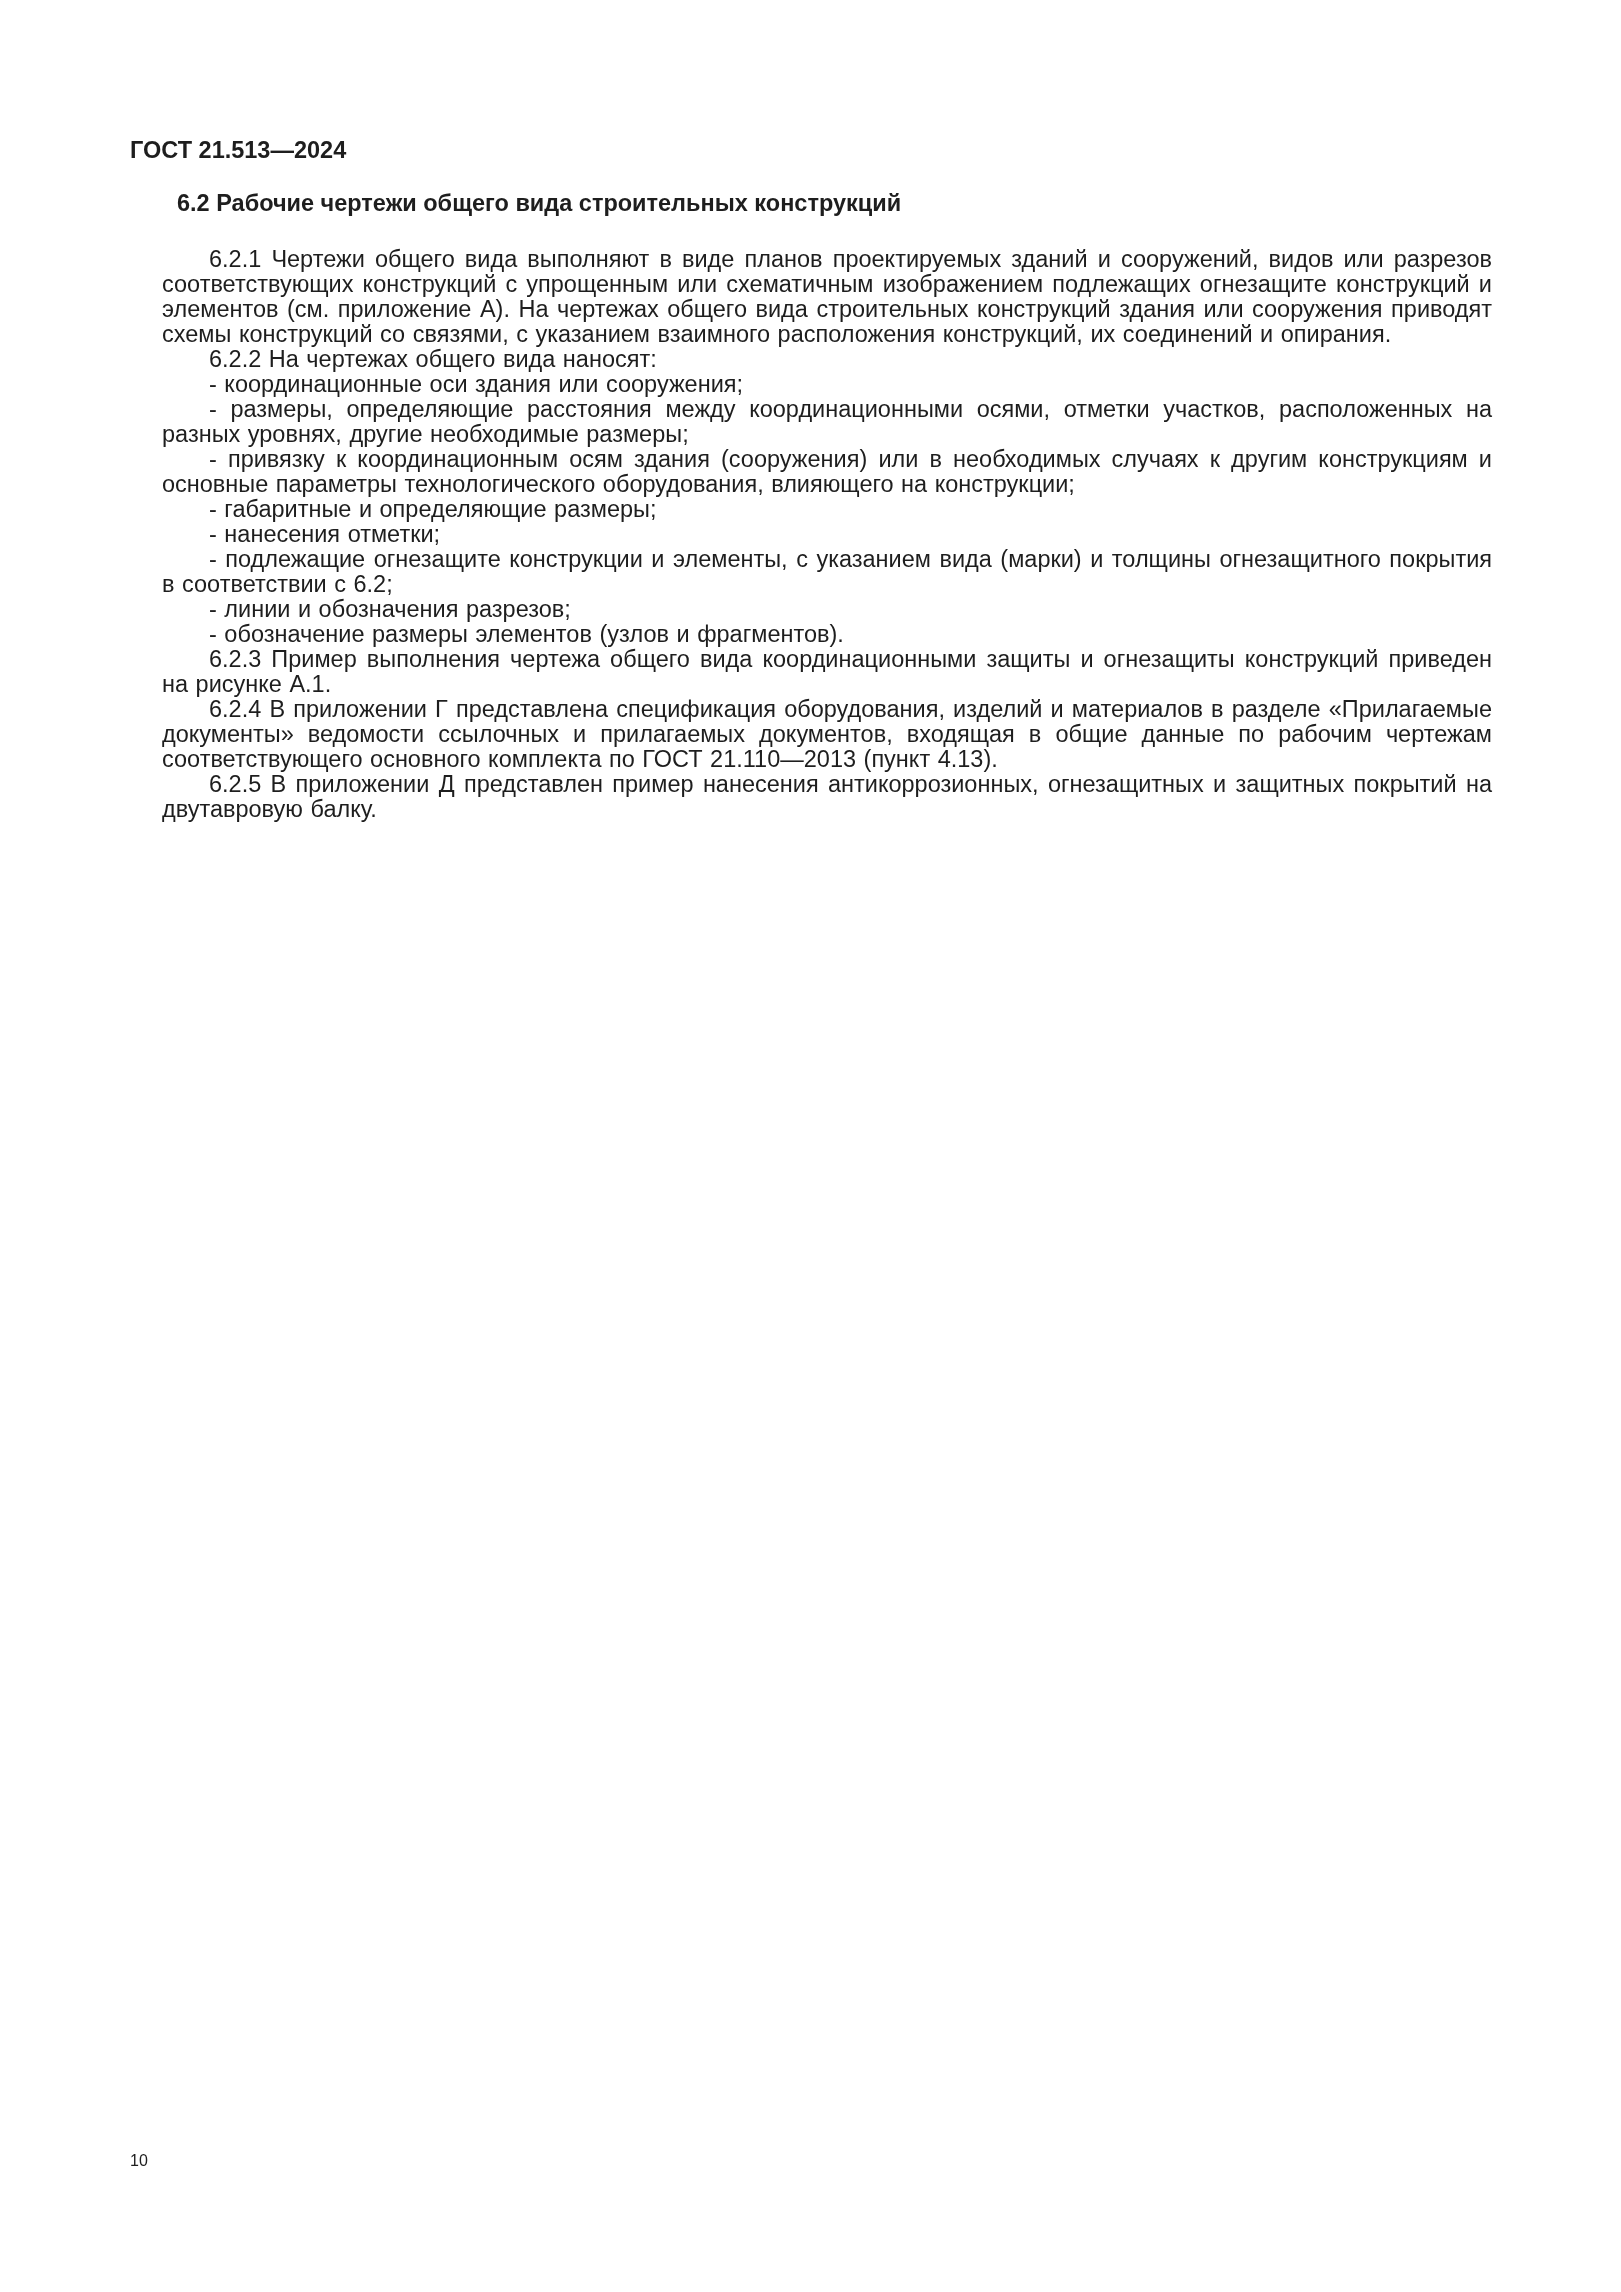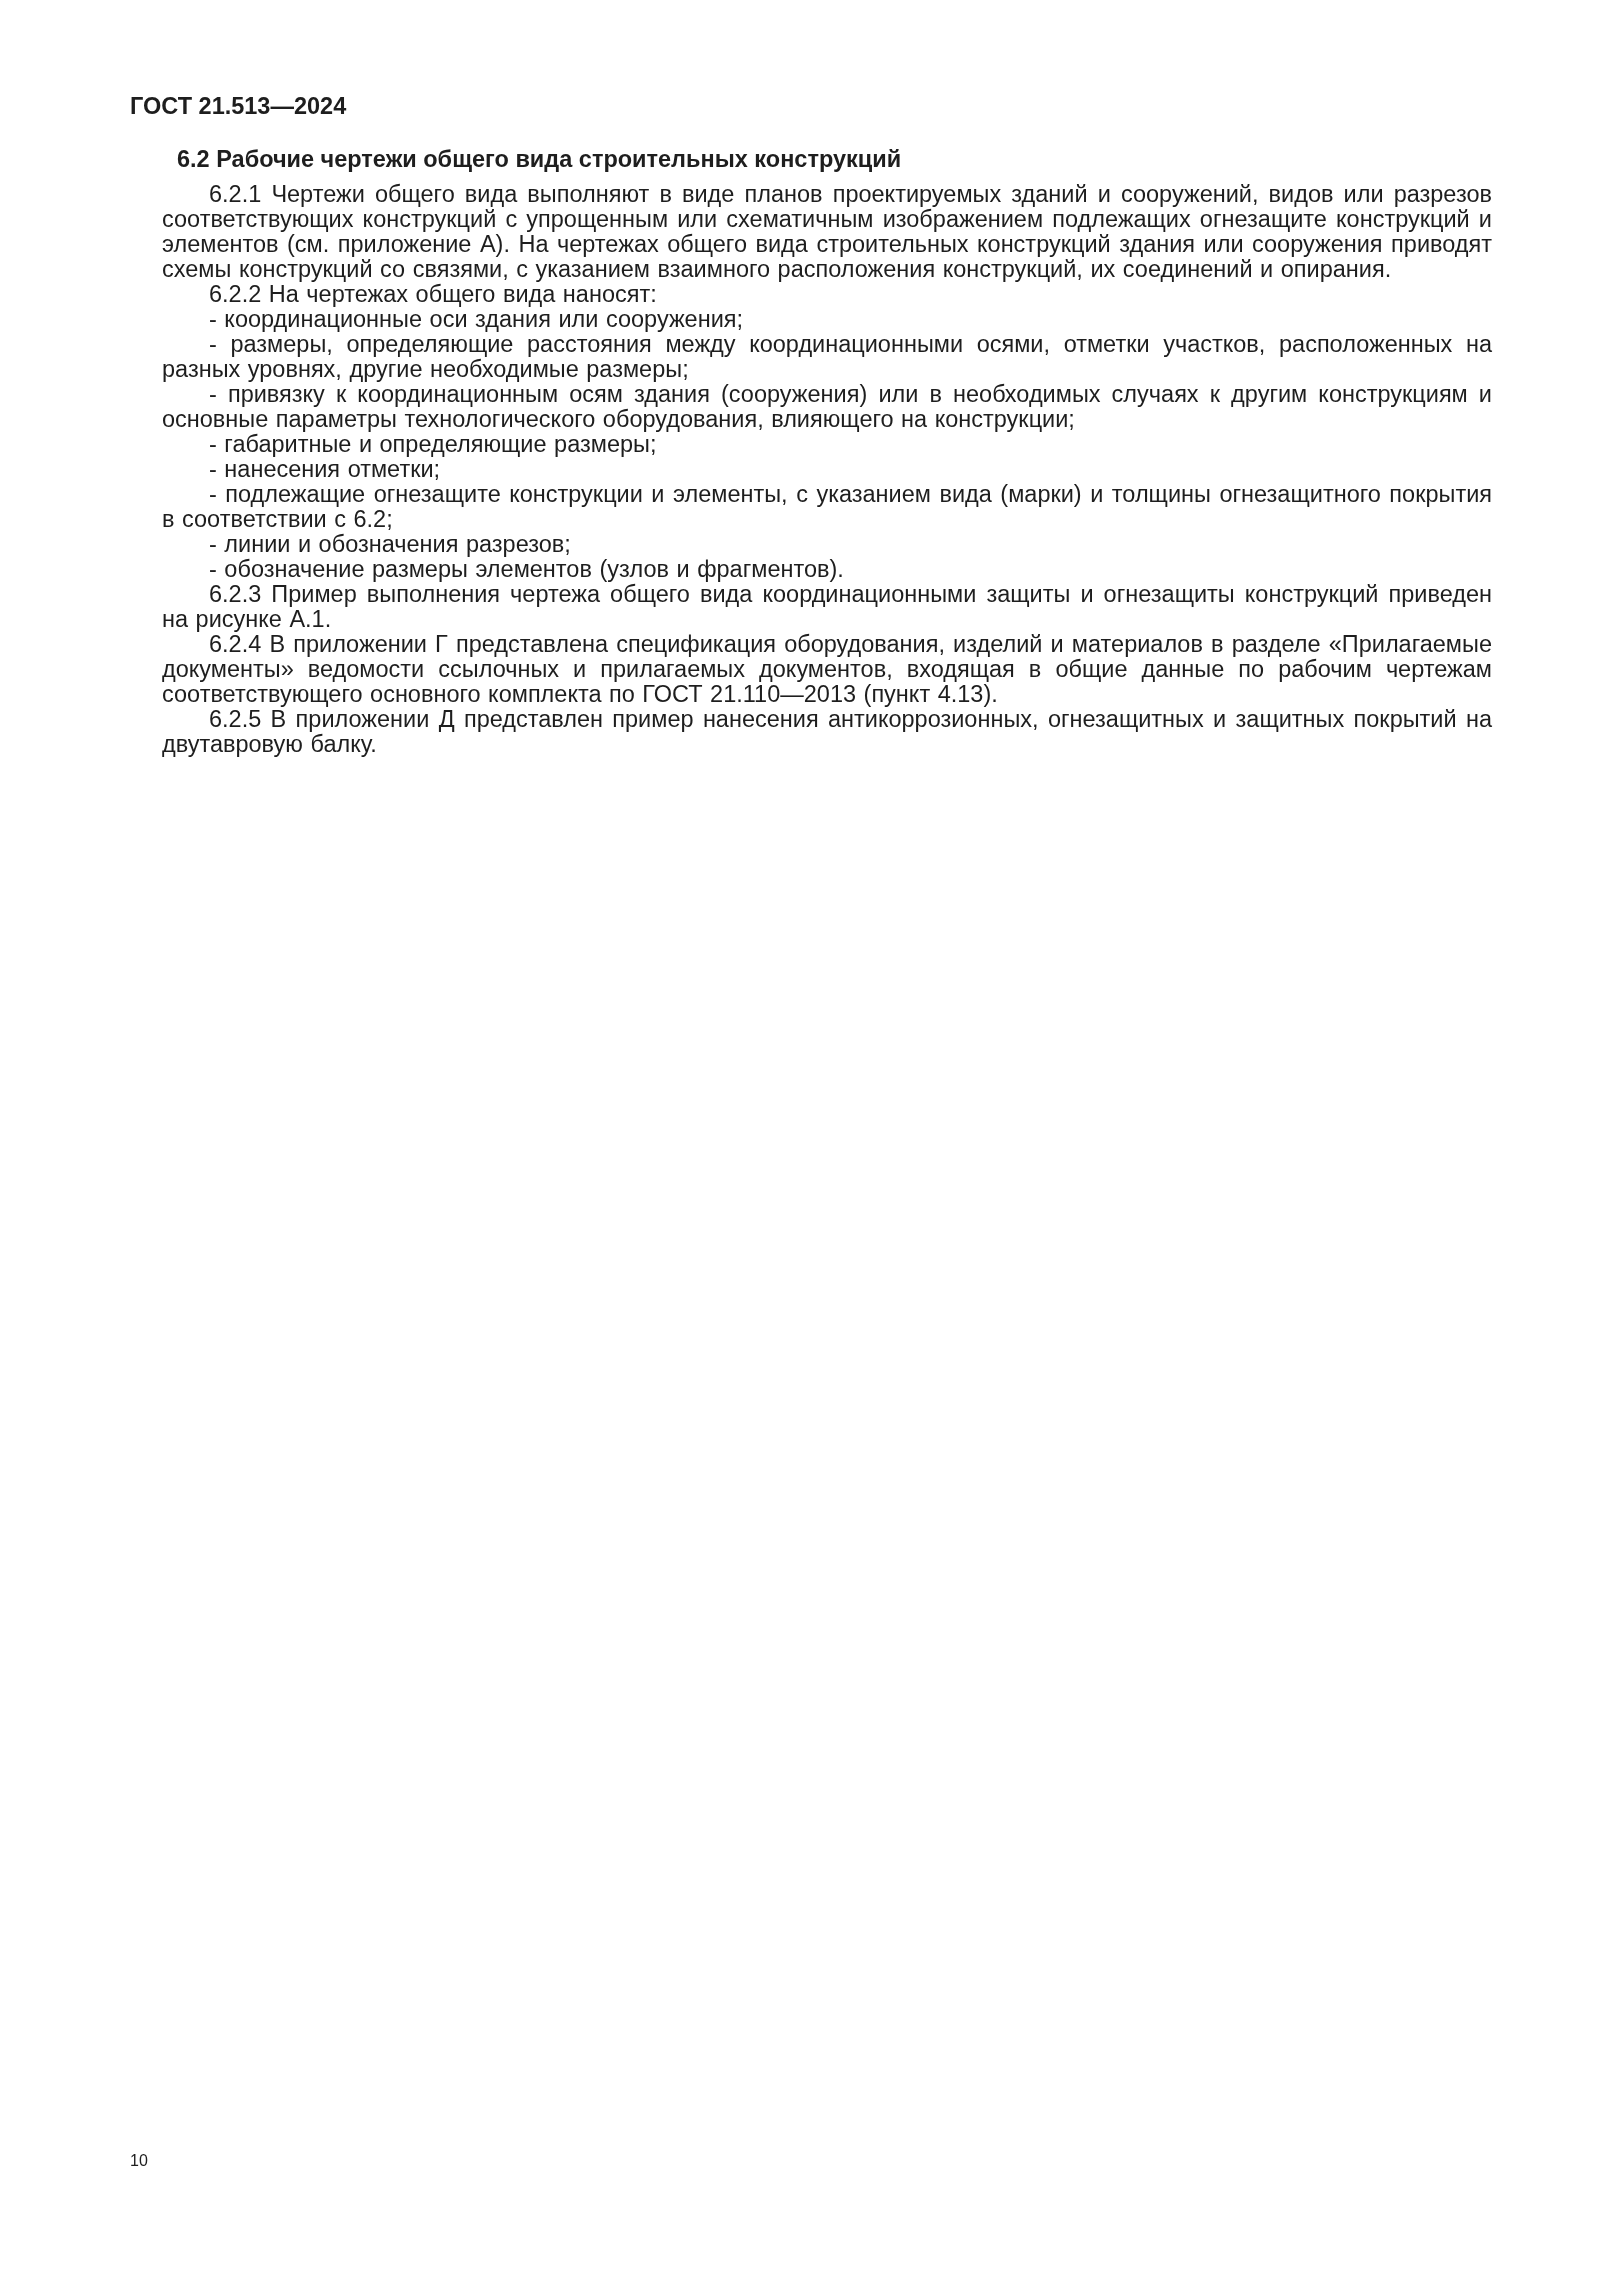--- a/index.html
+++ b/index.html
@@ -17,27 +17,28 @@
     position: absolute;
     left: 130px;
     top: 94px;
     width: 1362px;
   }
   .running-header {
     font-weight: bold;
     font-size: 23.5px;
     line-height: 25.5px;
     margin-bottom: 27.4px;
+    margin-top: 44px;
   }
   .section-heading {
     font-weight: bold;
     font-size: 23.5px;
     line-height: 25.5px;
     text-indent: 47px;
-    margin-bottom: 10px;
+    margin-bottom: 31px;
   }
   .body-text p {
     font-size: 23.5px;
     line-height: 25px;
     text-align: justify;
     text-indent: 47px;
     word-spacing: 1px;
     margin-left: 32px;
   }
   .page-number {

